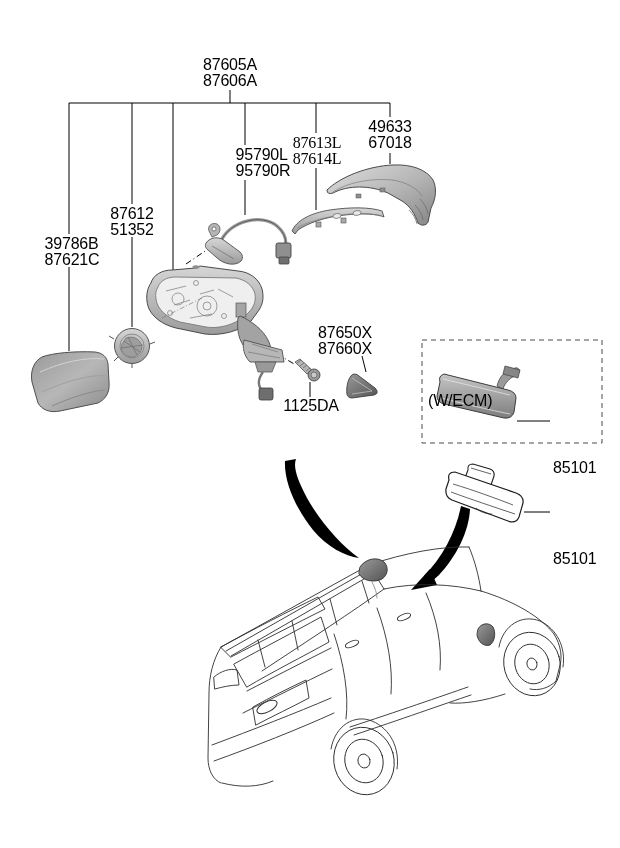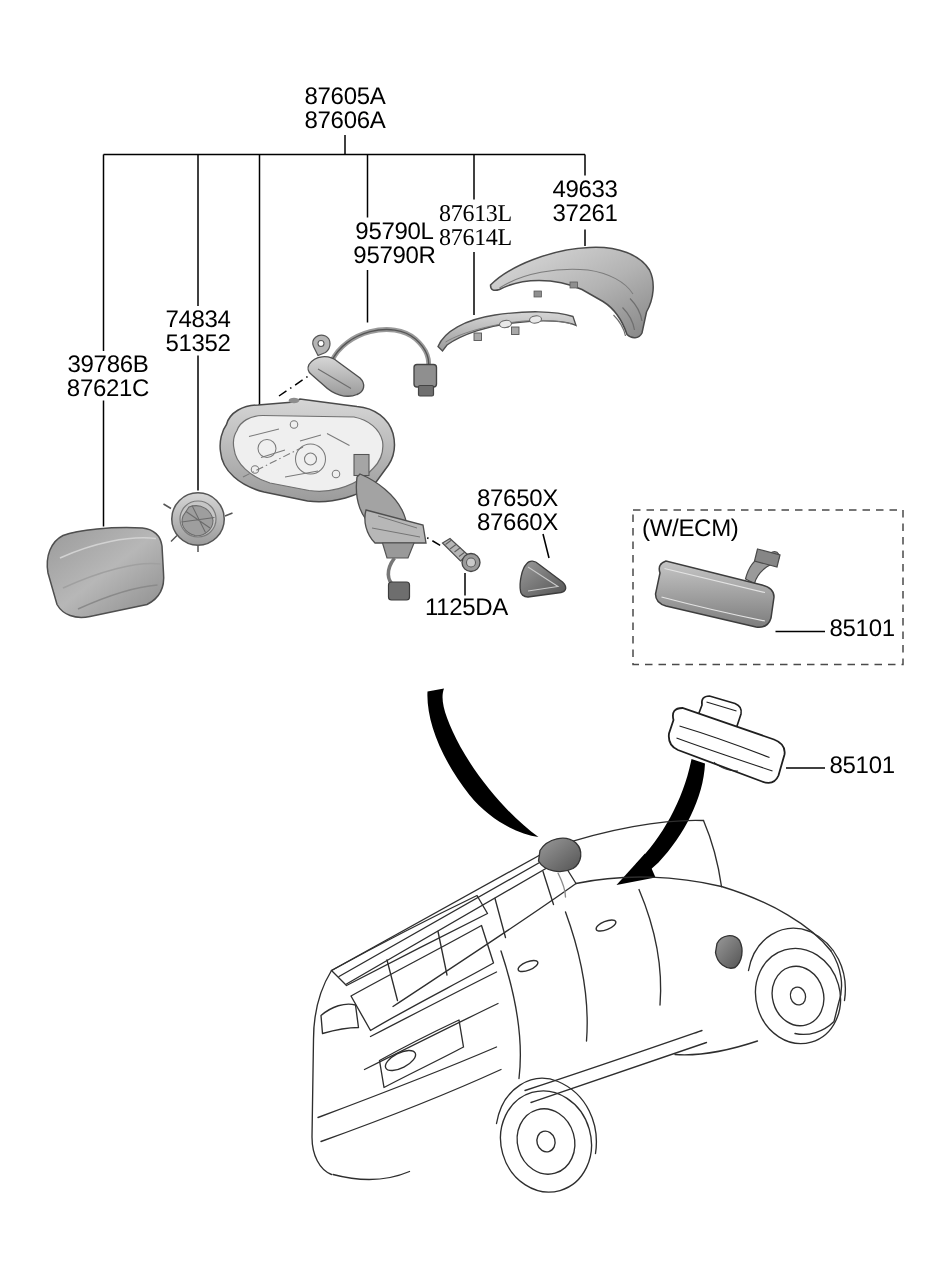--- a/index.html
+++ b/index.html
@@ -1,22 +1,22 @@
 <!DOCTYPE html>
 <html><head>
 <meta charset="utf-8">
 <style>
   html,body{margin:0;padding:0;background:#ffffff;}
   #canvas{position:relative;width:620px;height:848px;background:#ffffff;overflow:hidden;
           font-family:"Liberation Sans",sans-serif;}
   #art{position:absolute;left:0;top:0;}
-  .lbl{position:absolute;font-size:16px;line-height:15.5px;color:#000;text-align:center;
+  .lbl{position:absolute;font-size:16px;line-height:15.5px;color:#000;
        transform:translateX(-50%);letter-spacing:-0.2px;white-space:nowrap;}
   .lbl span{display:block;}
-  .lbl-left{transform:none;text-align:left;}
+  .lbl-left{transform:none;text-align:left;margin-top:48px;}
   
   .p-assy{left:230px;top:57px;}
   .p-lamp{left:263px;top:147px;}
   .p-strip{left:317px;top:135px;font-family:Liberation Serif, serif;}
   .p-cap{left:390px;top:119px;}
   .p-act{left:132px;top:206px;}
   .p-glass{left:72px;top:236px;}
   .p-corner{left:345px;top:325px;}
   .p-bolt{left:311px;top:398px;}
   .p-wecm{left:428px;top:345px;}
@@ -252,24 +252,24 @@
   <div class="lbl p-lamp">
     <span>95790L</span>
     <span>95790R</span>
   </div>
   <div class="lbl p-strip">
     <span>87613L</span>
     <span>87614L</span>
   </div>
   <div class="lbl p-cap">
     <span>49633</span>
-    <span>37261</span>
+    <span>67018</span>
   </div>
   <div class="lbl p-act">
-    <span>74834</span>
+    <span>87612</span>
     <span>51352</span>
   </div>
   <div class="lbl p-glass">
     <span>39786B</span>
     <span>87621C</span>
   </div>
   <div class="lbl p-corner">
     <span>87650X</span>
     <span>87660X</span>
   </div>

